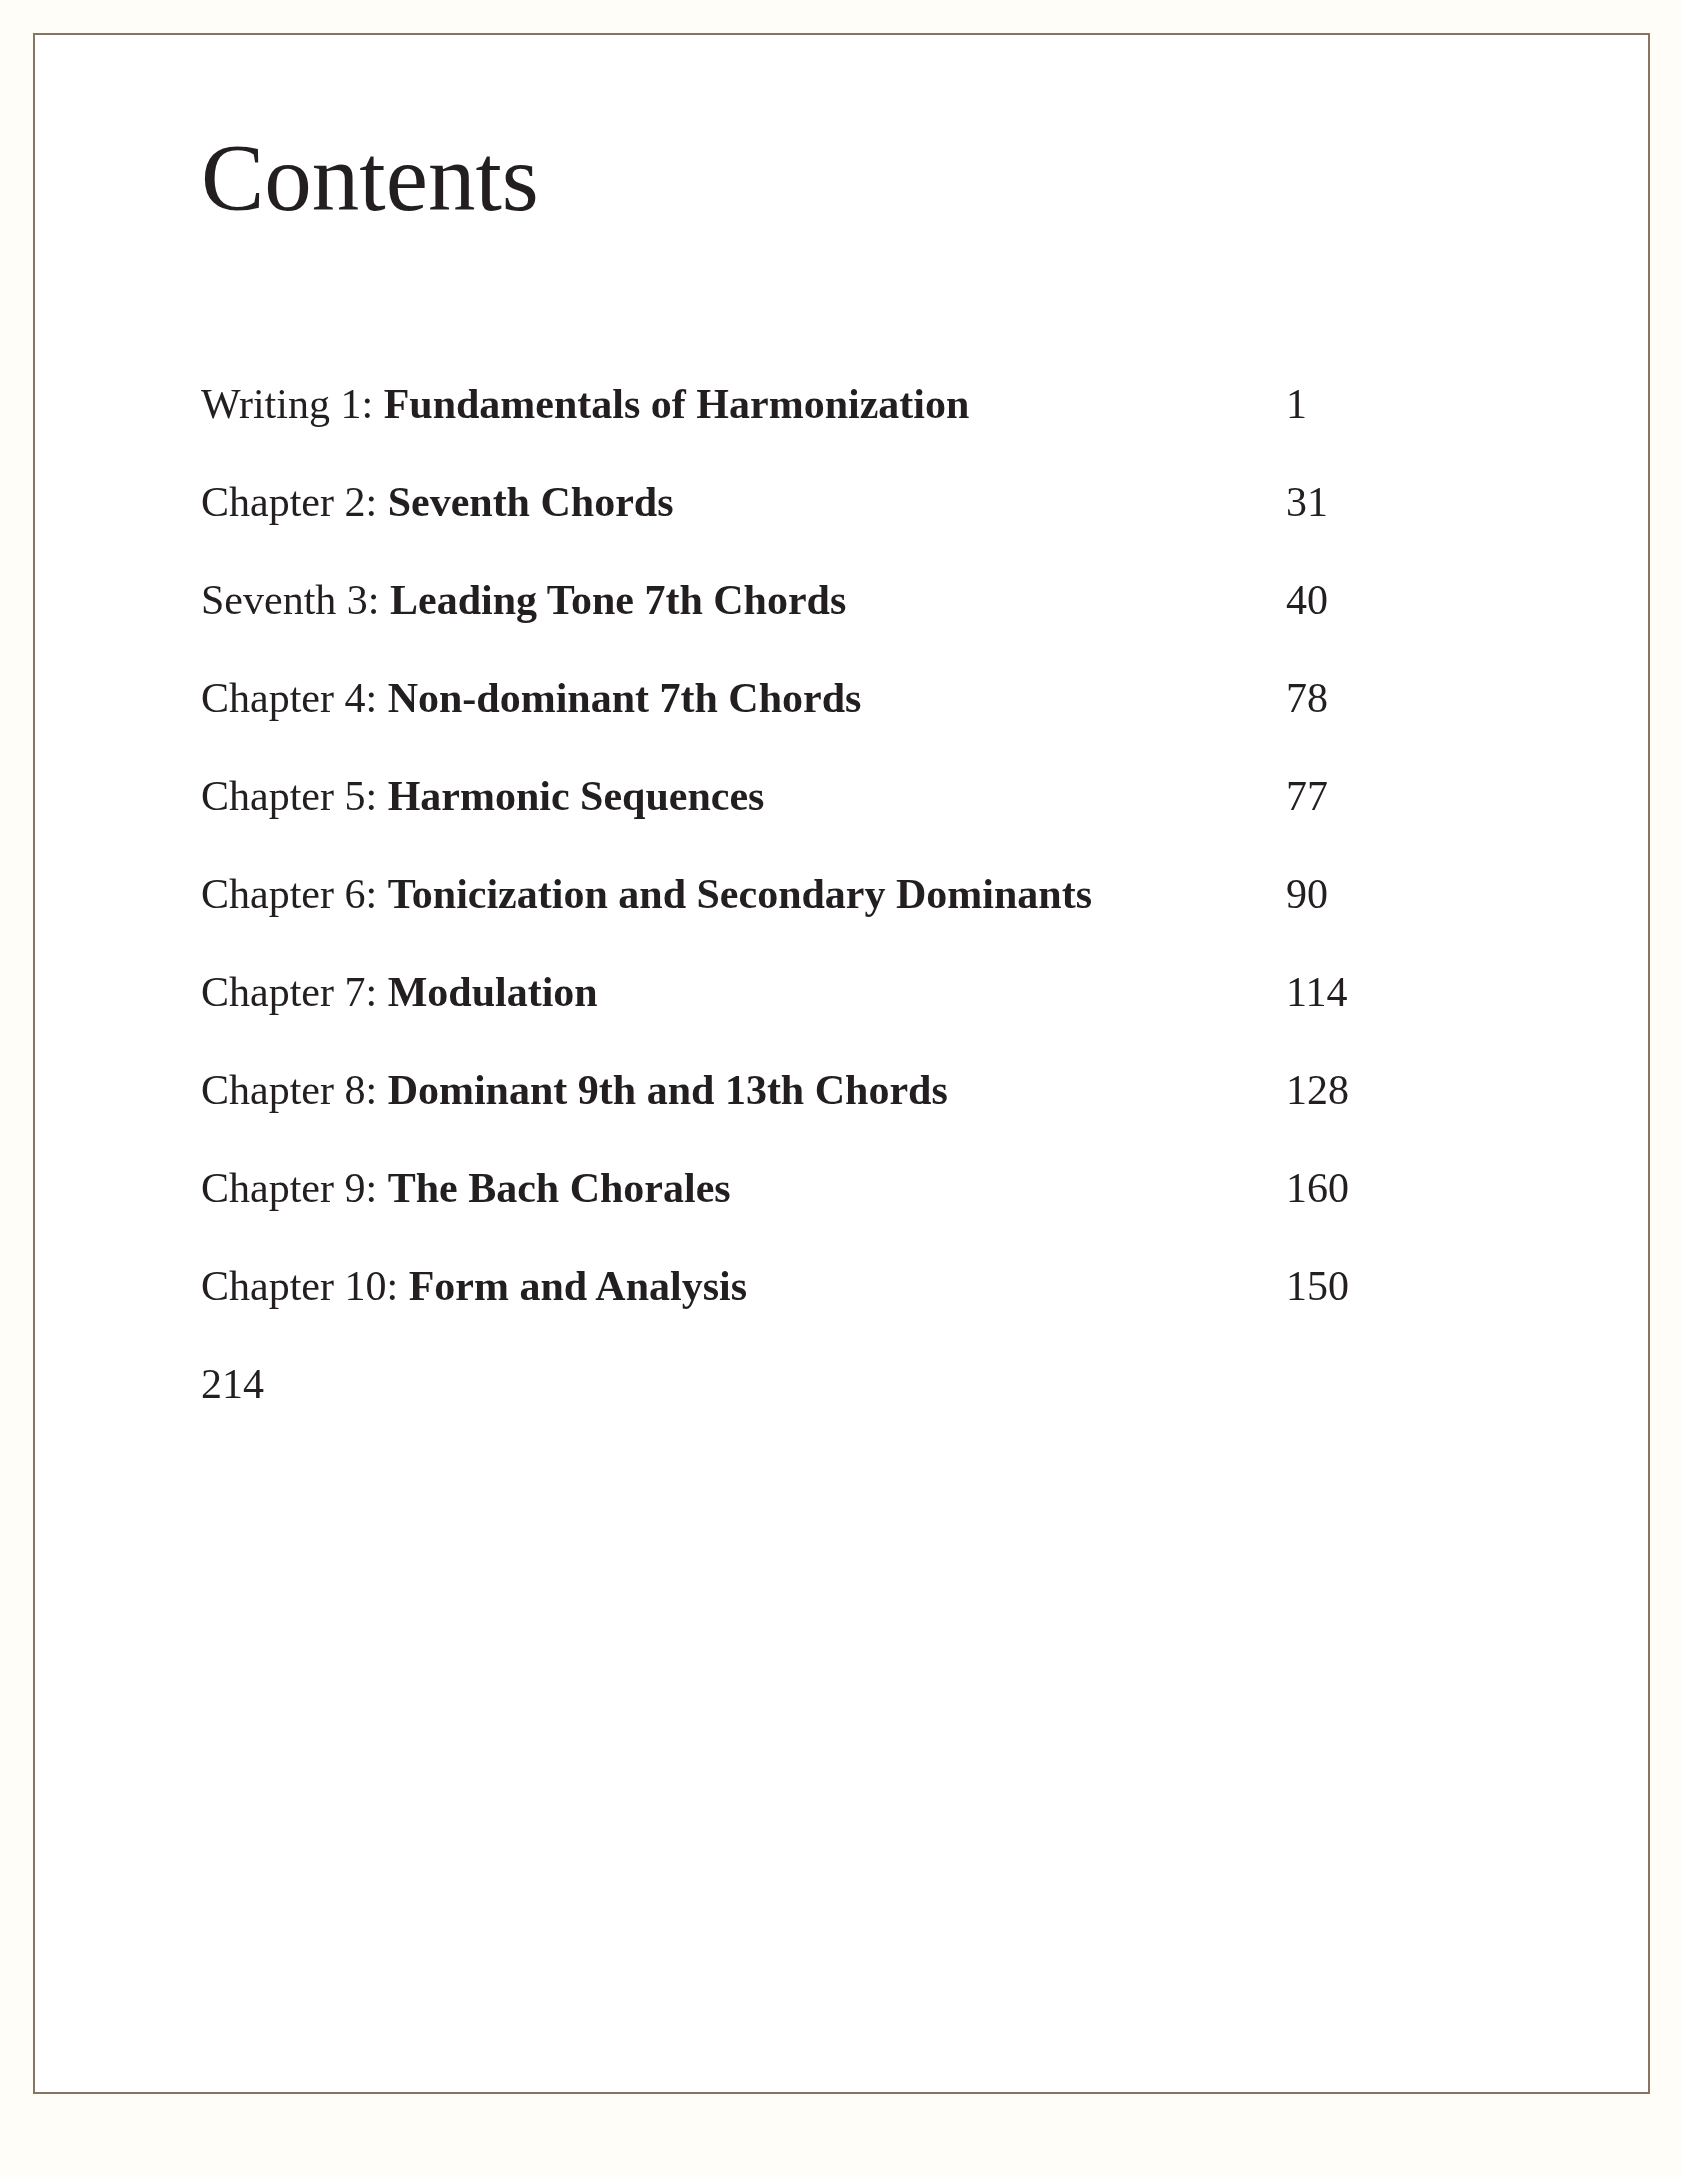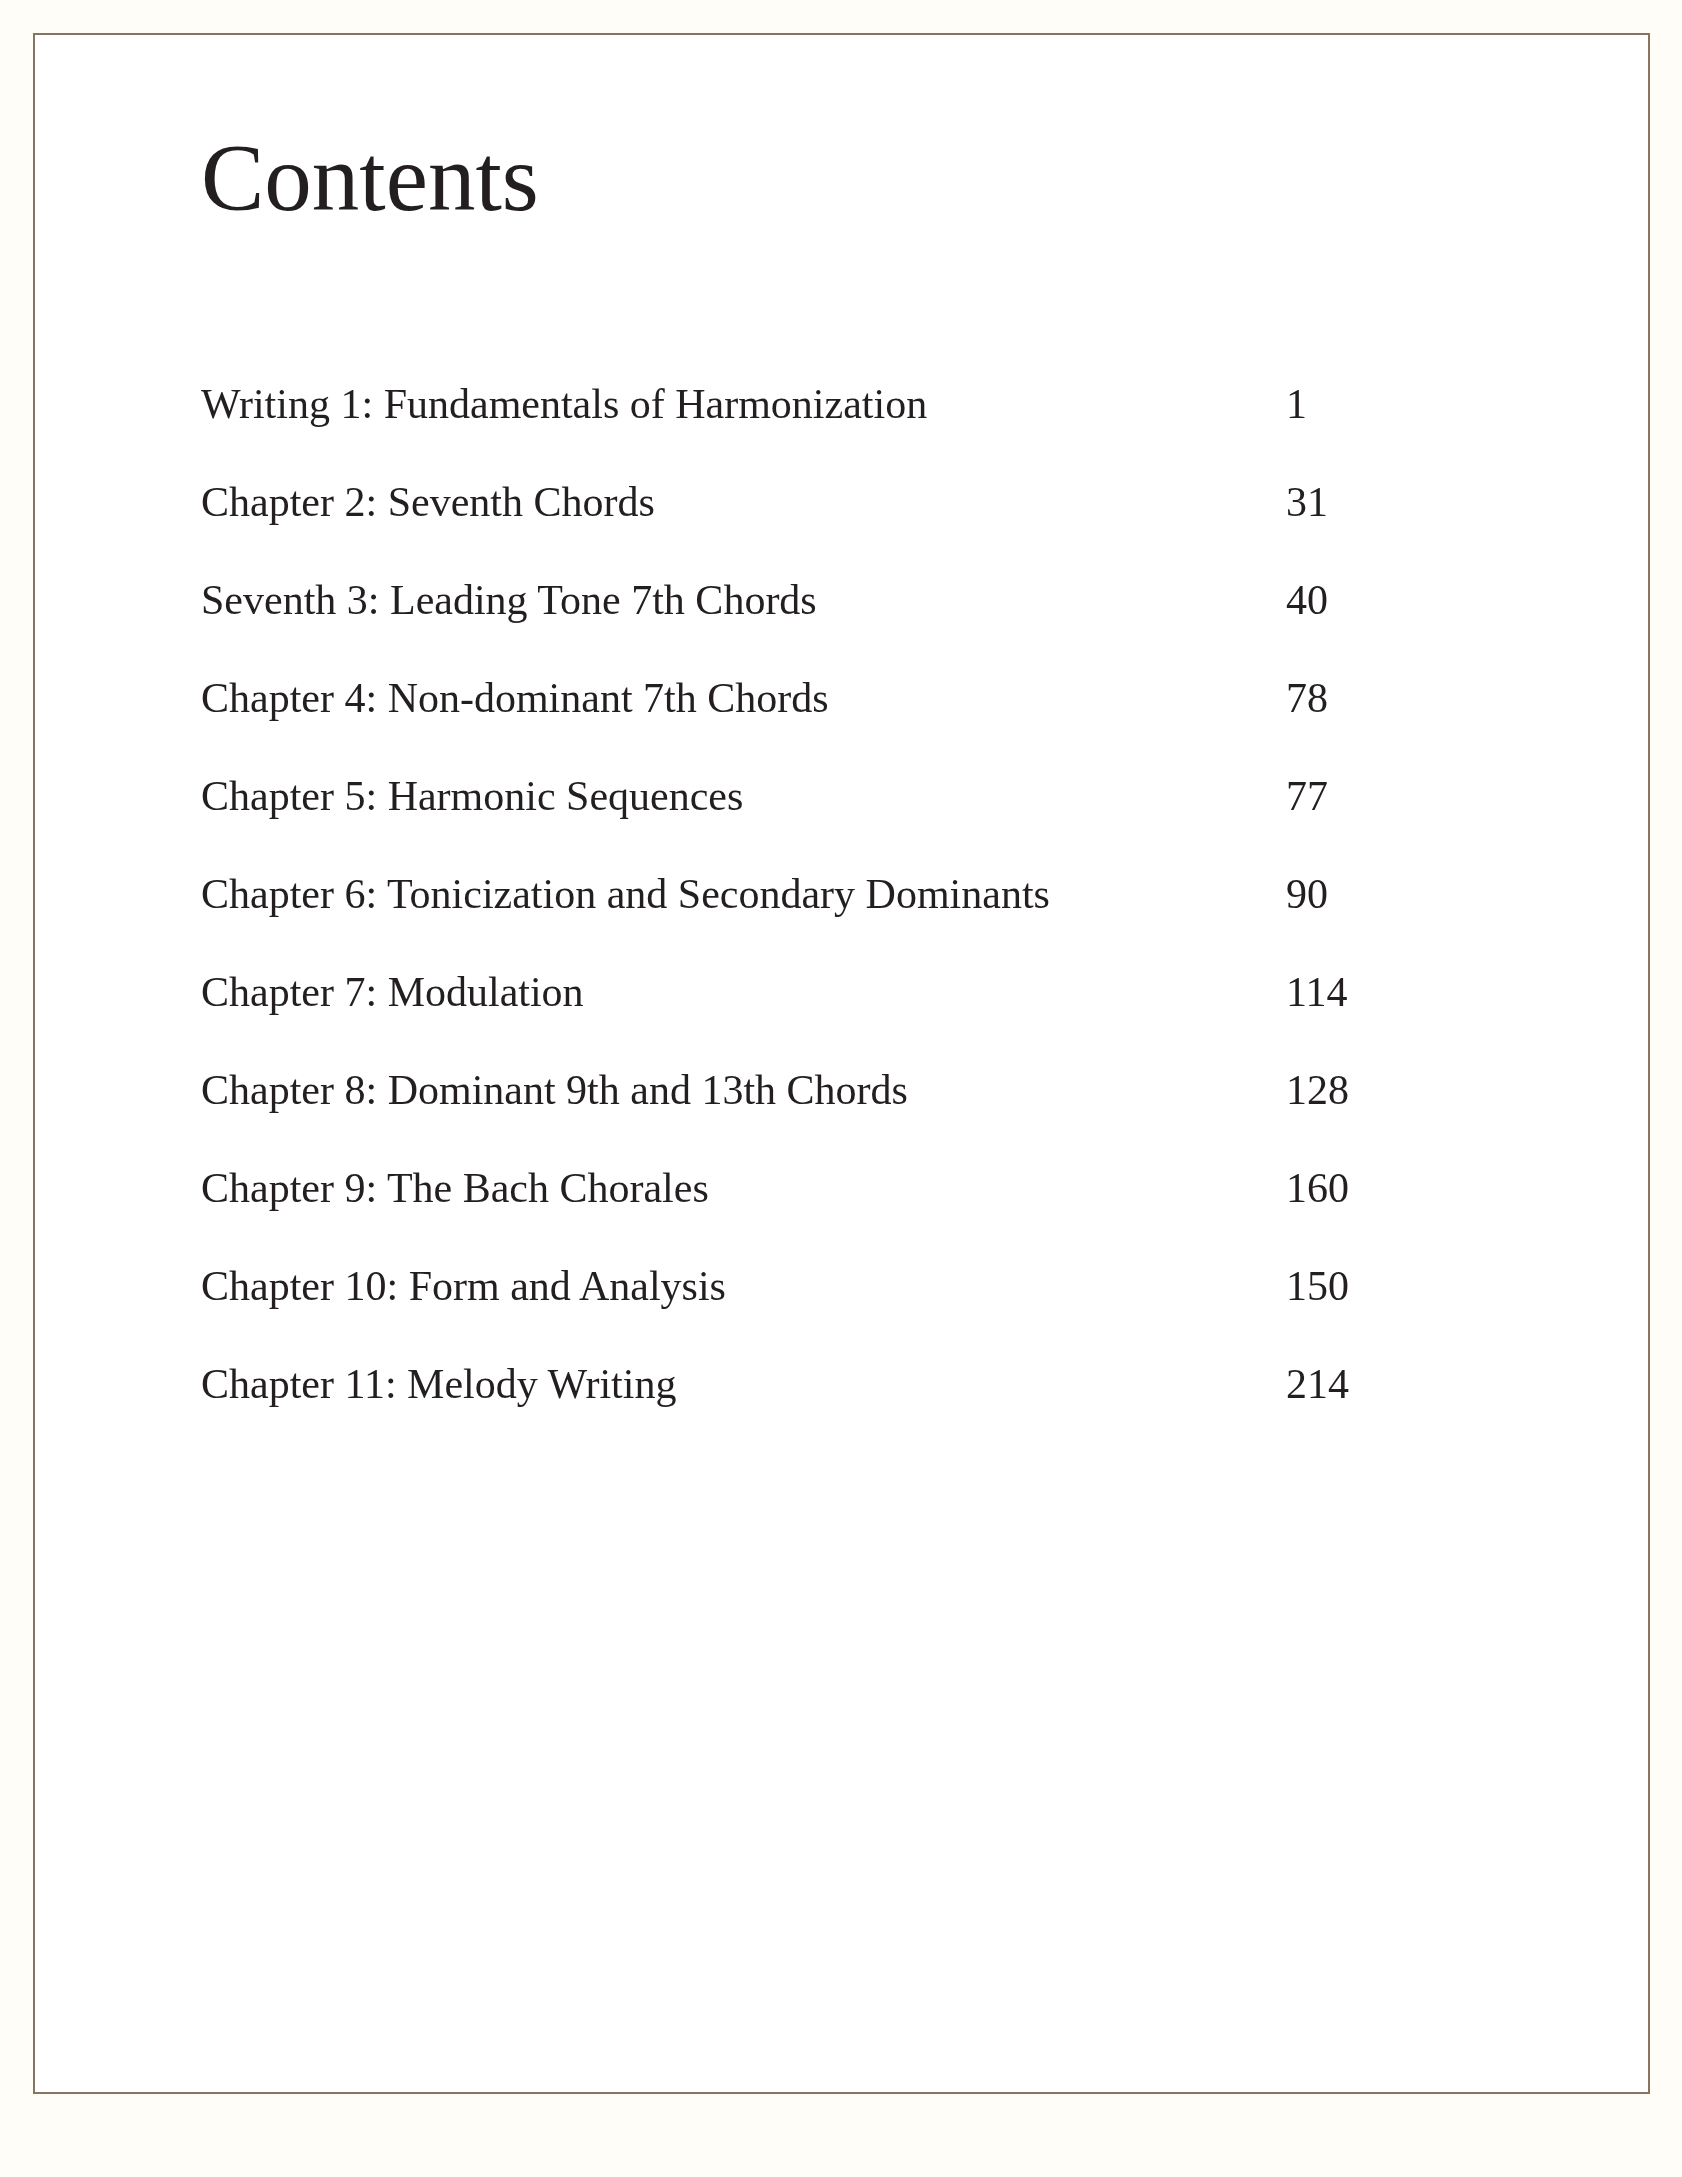--- a/index.html
+++ b/index.html
@@ -53,21 +53,21 @@
   }
   .toc-label {
     flex: none;
     width: 1085px;
     white-space: nowrap;
   }
   .chapter-prefix {
     font-weight: 400;
   }
   .chapter-title {
-    font-weight: 400;
+    font-weight: 700;
     text-align: center;
   }
   .page-number {
     flex: none;
     font-weight: 400;
   }
 </style>
 </head>
 <body style="background: rgb(255, 253, 247); color: rgb(35, 31, 32);">
 
@@ -121,18 +121,17 @@
     <span class="toc-label"><span class="chapter-prefix">Chapter 9:</span> <span class="chapter-title">The Bach Chorales</span></span>
     <span class="page-number">160</span>
   </div>
 
   <div class="toc-row">
     <span class="toc-label"><span class="chapter-prefix">Chapter 10:</span> <span class="chapter-title">Form and Analysis</span></span>
     <span class="page-number">150</span>
   </div>
 
   <div class="toc-row">
-    <span class="toc-label"><span class="chapter-prefix">Chapter 11:</span> <span class="chapter-title">Melody Writing</span></span>
     <span class="page-number">214</span>
   </div>
 
 </div>
 
 
 </body></html>

